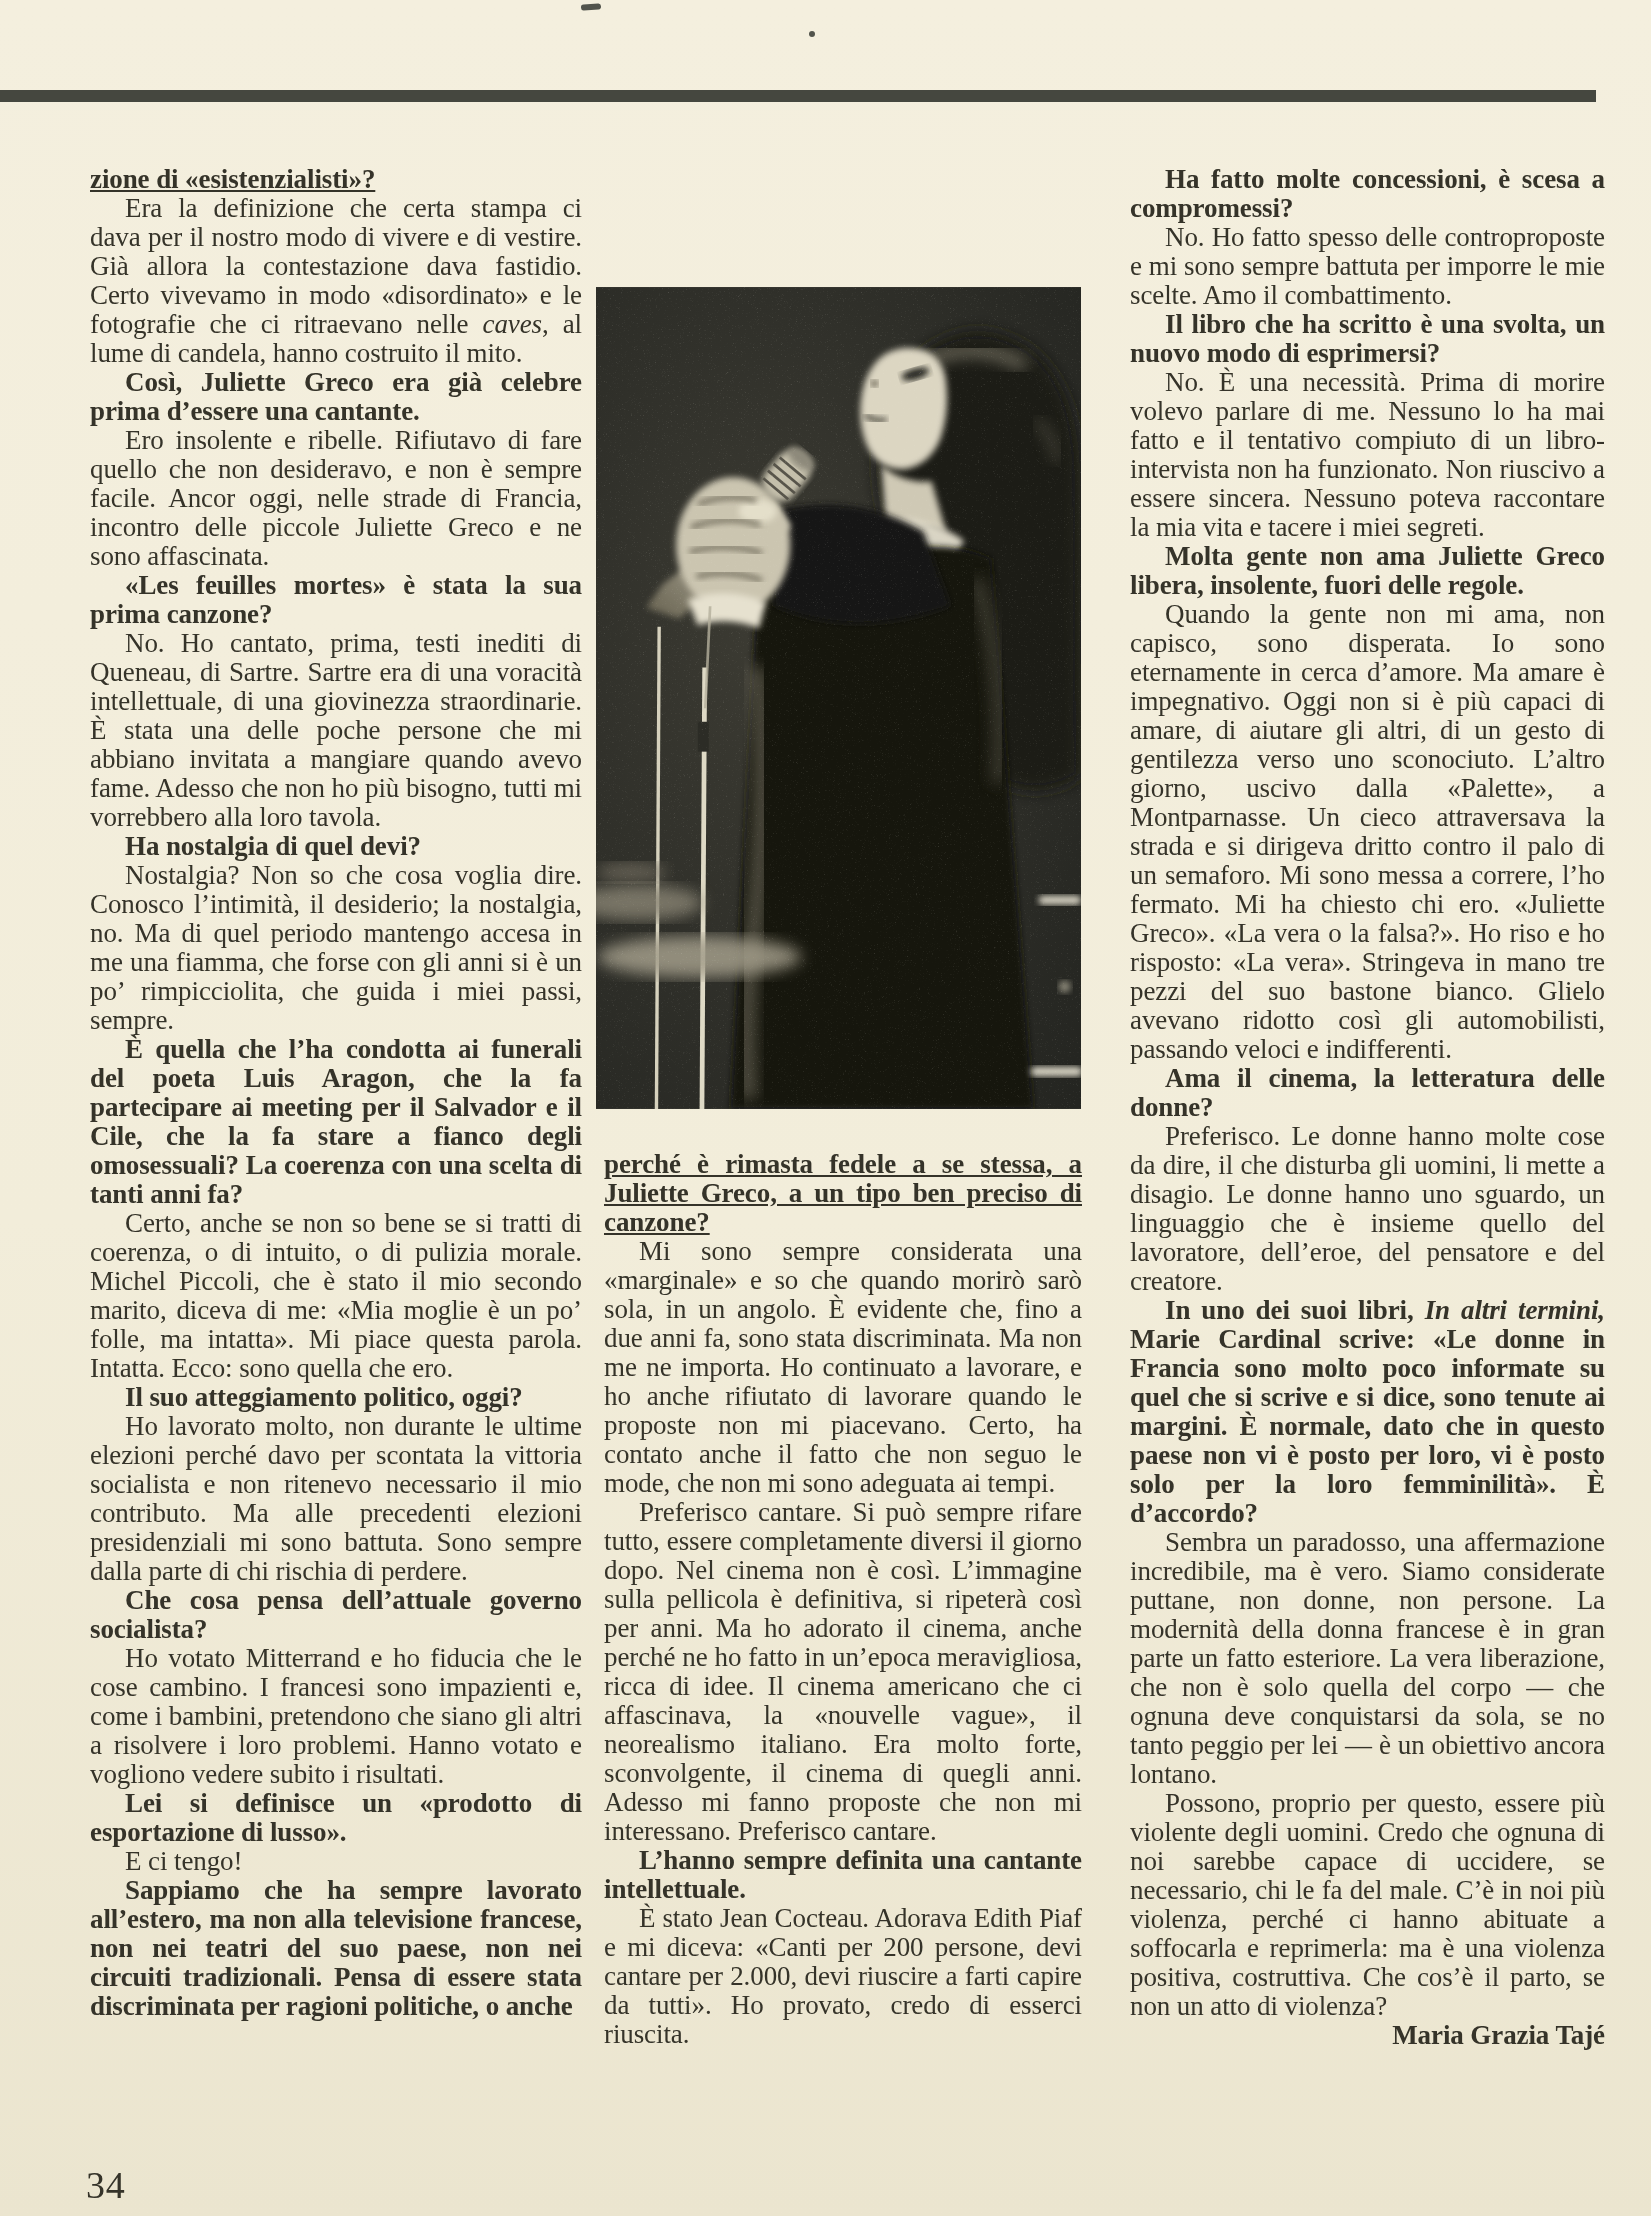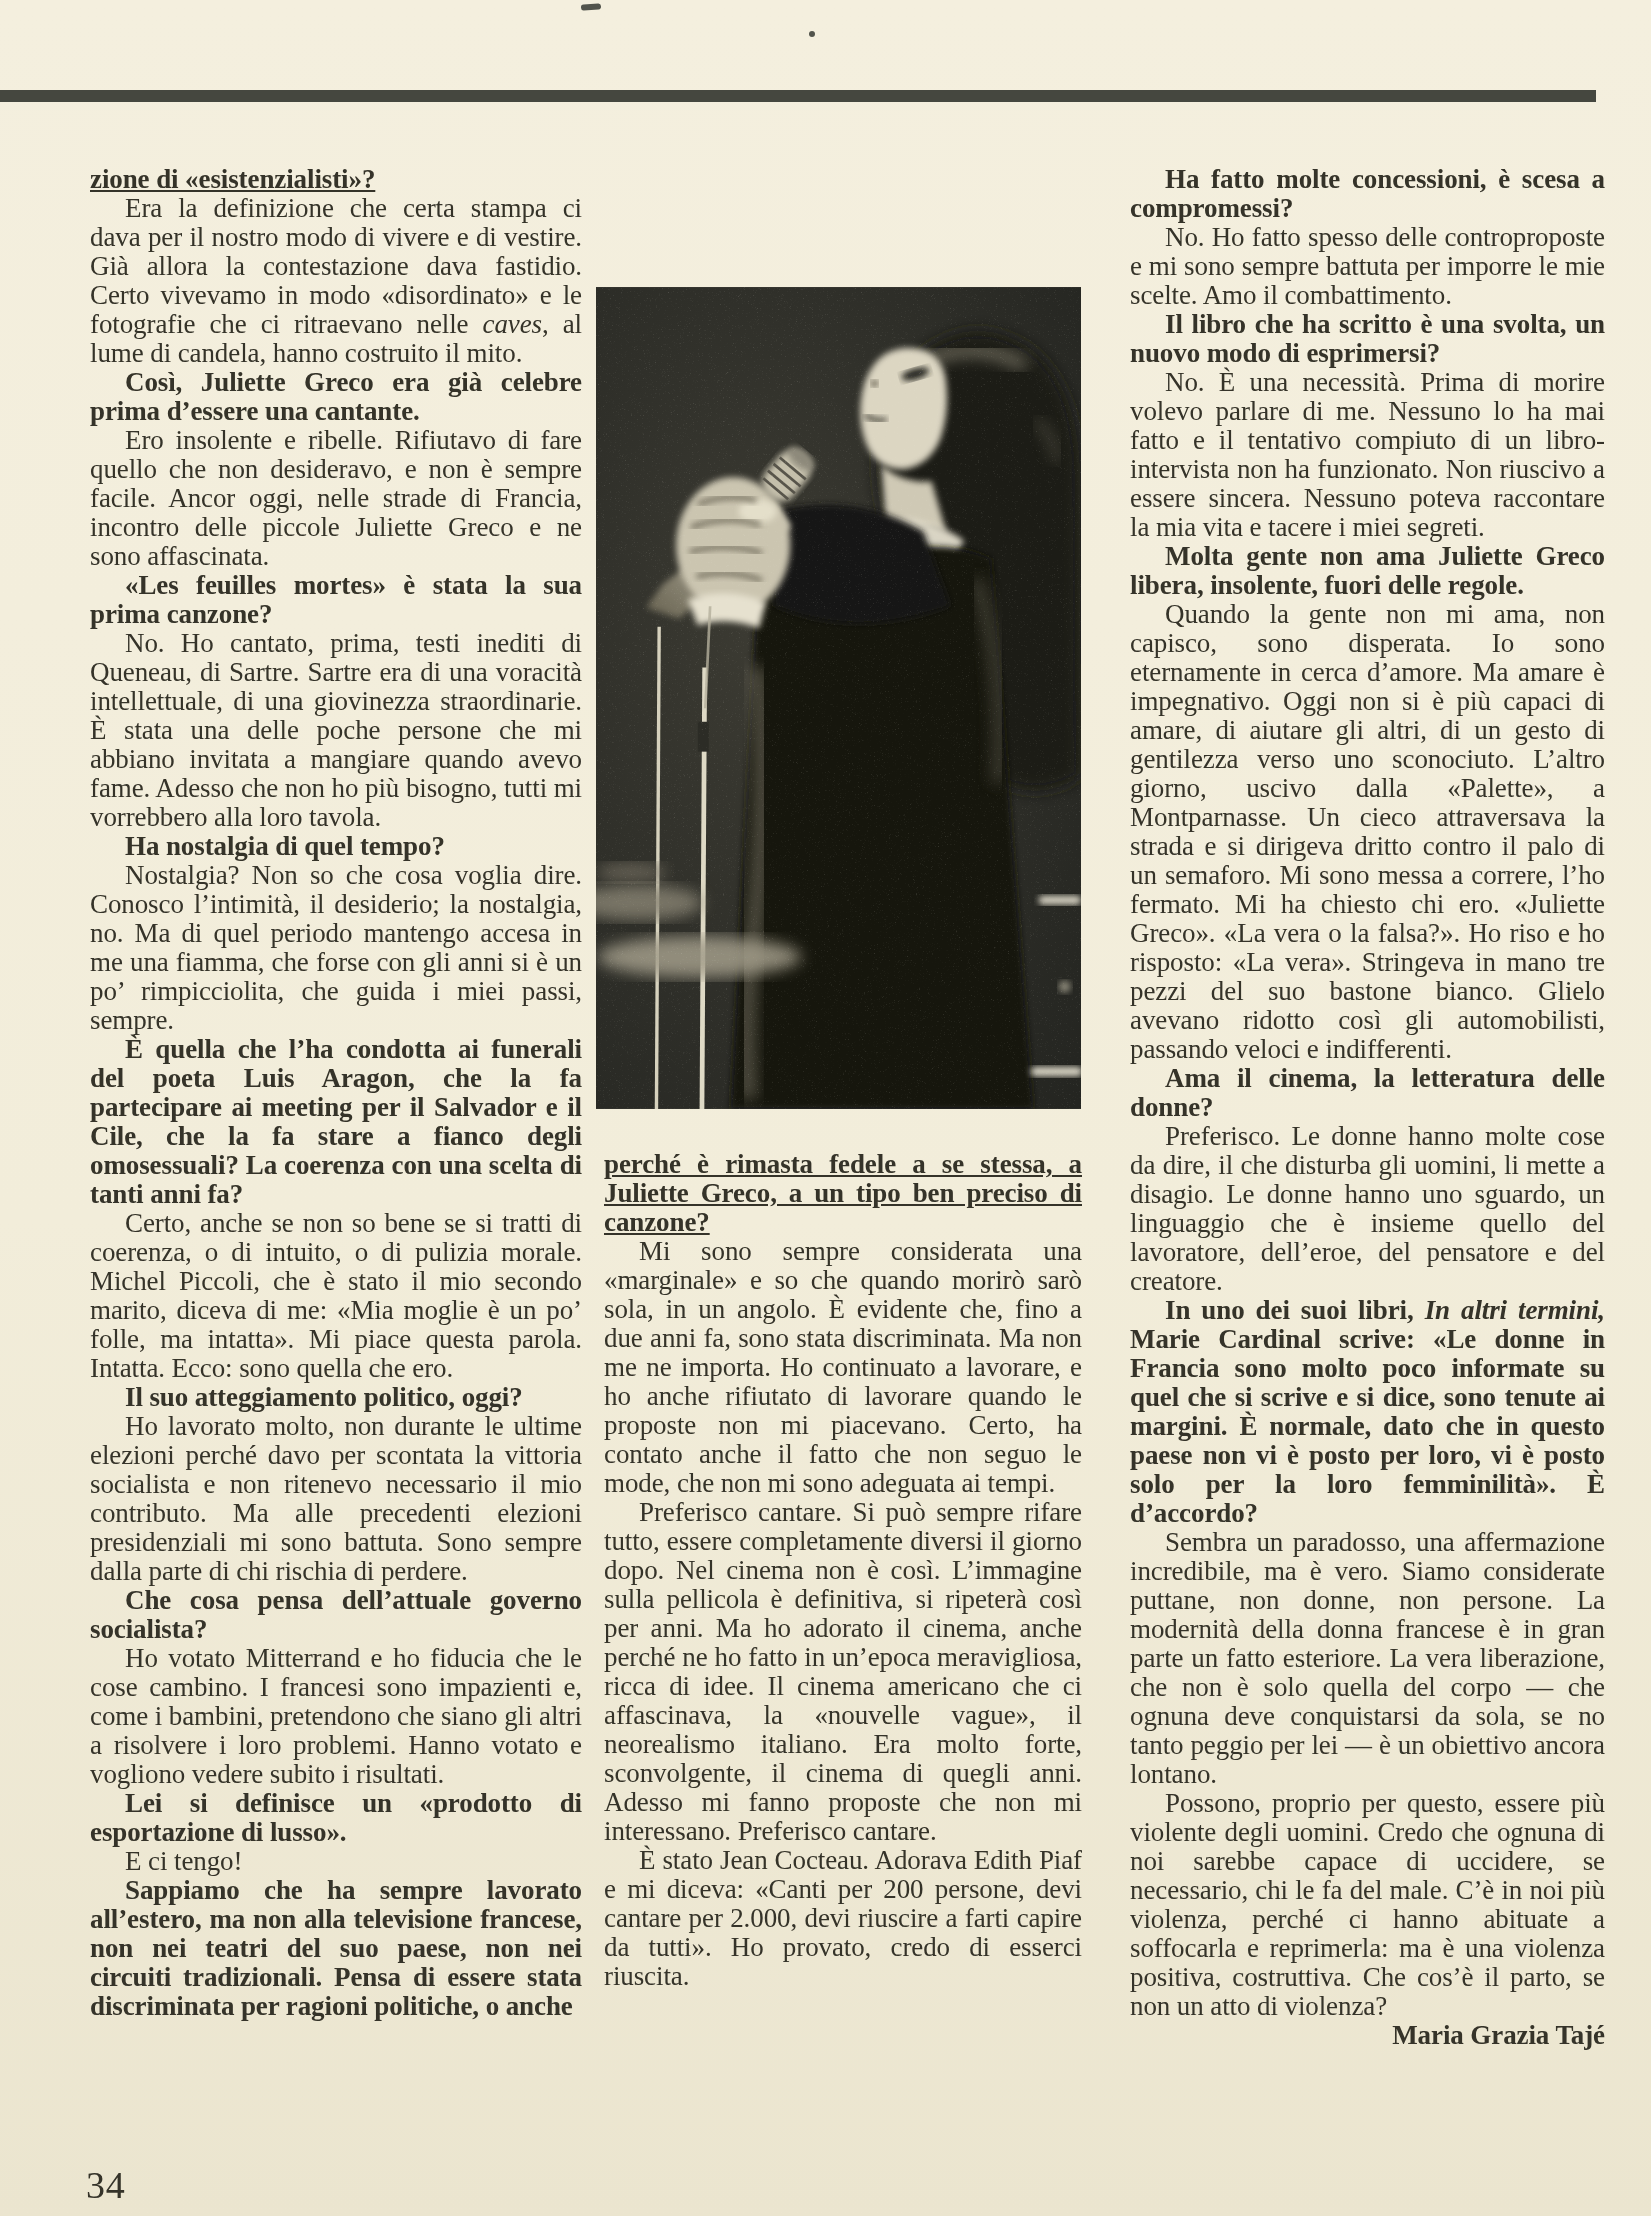--- a/index.html
+++ b/index.html
@@ -41,21 +41,21 @@
   <div class="speck s1"></div>
   <div class="speck s2"></div>
 
   <div class="col col-left">
       <p class="par question noindent">zione di «esistenzialisti»?</p>
       <p class="par answer">Era la definizione che certa stampa ci dava per il nostro modo di vivere e di vestire. Già allora la contestazione dava fastidio. Certo vivevamo in modo «disordinato» e le fotografie che ci ritraevano nelle <i>caves</i>, al lume di candela, hanno costruito il mito.</p>
       <p class="par question">Così, Juliette Greco era già celebre prima d’essere una cantante.</p>
       <p class="par answer">Ero insolente e ribelle. Rifiutavo di fare quello che non desideravo, e non è sempre facile. Ancor oggi, nelle strade di Francia, incontro delle piccole Juliette Greco e ne sono affascinata.</p>
       <p class="par question">«Les feuilles mortes» è stata la sua prima canzone?</p>
       <p class="par answer">No. Ho cantato, prima, testi inediti di Queneau, di Sartre. Sartre era di una voracità intellettuale, di una giovinezza straordinarie. È stata una delle poche persone che mi abbiano invitata a mangiare quando avevo fame. Adesso che non ho più bisogno, tutti mi vorrebbero alla loro tavola.</p>
-      <p class="par question">Ha nostalgia di quel tempo?</p>
+      <p class="par question">Ha nostalgia di quel devi?</p>
       <p class="par answer">Nostalgia? Non so che cosa voglia dire. Conosco l’intimità, il desiderio; la nostalgia, no. Ma di quel periodo mantengo accesa in me una fiamma, che forse con gli anni si è un po’ rimpicciolita, che guida i miei passi, sempre.</p>
       <p class="par question">È quella che l’ha condotta ai funerali del poeta Luis Aragon, che la fa partecipare ai meeting per il Salvador e il Cile, che la fa stare a fianco degli omosessuali? La coerenza con una scelta di tanti anni fa?</p>
       <p class="par answer">Certo, anche se non so bene se si tratti di coerenza, o di intuito, o di pulizia morale. Michel Piccoli, che è stato il mio secondo marito, diceva di me: «Mia moglie è un po’ folle, ma intatta». Mi piace questa parola. Intatta. Ecco: sono quella che ero.</p>
       <p class="par question">Il suo atteggiamento politico, oggi?</p>
       <p class="par answer">Ho lavorato molto, non durante le ultime elezioni perché davo per scontata la vittoria socialista e non ritenevo necessario il mio contributo. Ma alle precedenti elezioni presidenziali mi sono battuta. Sono sempre dalla parte di chi rischia di perdere.</p>
       <p class="par question">Che cosa pensa dell’attuale governo socialista?</p>
       <p class="par answer">Ho votato Mitterrand e ho fiducia che le cose cambino. I francesi sono impazienti e, come i bambini, pretendono che siano gli altri a risolvere i loro problemi. Hanno votato e vogliono vedere subito i risultati.</p>
       <p class="par question">Lei si definisce un «prodotto di esportazione di lusso».</p>
       <p class="par answer">E ci tengo!</p>
       <p class="par question">Sappiamo che ha sempre lavorato all’estero, ma non alla televisione francese, non nei teatri del suo paese, non nei circuiti tradizionali. Pensa di essere stata discriminata per ragioni politiche, o anche</p>
@@ -142,20 +142,21 @@
       </g>
 
       <rect x="0" y="0" width="714" height="1210" filter="url(#grain)" opacity="0.5"></rect>
     </svg>
   </figure>
 
   <div class="col col-middle">
       <p class="par question noindent">perché è rimasta fedele a se stessa, a Juliette Greco, a un tipo ben preciso di canzone?</p>
       <p class="par answer">Mi sono sempre considerata una «marginale» e so che quando morirò sarò sola, in un angolo. È evidente che, fino a due anni fa, sono stata discriminata. Ma non me ne importa. Ho continuato a lavorare, e ho anche rifiutato di lavorare quando le proposte non mi piacevano. Certo, ha contato anche il fatto che non seguo le mode, che non mi sono adeguata ai tempi.</p>
       <p class="par answer">Preferisco cantare. Si può sempre rifare tutto, essere completamente diversi il giorno dopo. Nel cinema non è così. L’immagine sulla pellicola è definitiva, si ripeterà così per anni. Ma ho adorato il cinema, anche perché ne ho fatto in un’epoca meravigliosa, ricca di idee. Il cinema americano che ci affascinava, la «nouvelle vague», il neorealismo italiano. Era molto forte, sconvolgente, il cinema di quegli anni. Adesso mi fanno proposte che non mi interessano. Preferisco cantare.</p>
+      <p class="par question">L’hanno sempre definita una cantante intellettuale.</p>
       <p class="par answer">È stato Jean Cocteau. Adorava Edith Piaf e mi diceva: «Canti per 200 persone, devi cantare per 2.000, devi riuscire a farti capire da tutti». Ho provato, credo di esserci riuscita.</p>
     </div>
 
   <div class="col col-right">
       <p class="par question">Ha fatto molte concessioni, è scesa a compromessi?</p>
       <p class="par answer">No. Ho fatto spesso delle controproposte e mi sono sempre battuta per imporre le mie scelte. Amo il combattimento.</p>
       <p class="par question">Il libro che ha scritto è una svolta, un nuovo modo di esprimersi?</p>
       <p class="par answer">No. È una necessità. Prima di morire volevo parlare di me. Nessuno lo ha mai fatto e il tentativo compiuto di un libro-intervista non ha funzionato. Non riuscivo a essere sincera. Nessuno poteva raccontare la mia vita e tacere i miei segreti.</p>
       <p class="par question">Molta gente non ama Juliette Greco libera, insolente, fuori delle regole.</p>
       <p class="par answer">Quando la gente non mi ama, non capisco, sono disperata. Io sono eternamente in cerca d’amore. Ma amare è impegnativo. Oggi non si è più capaci di amare, di aiutare gli altri, di un gesto di gentilezza verso uno sconociuto. L’altro giorno, uscivo dalla «Palette», a Montparnasse. Un cieco attraversava la strada e si dirigeva dritto contro il palo di un semaforo. Mi sono messa a correre, l’ho fermato. Mi ha chiesto chi ero. «Juliette Greco». «La vera o la falsa?». Ho riso e ho risposto: «La vera». Stringeva in mano tre pezzi del suo bastone bianco. Glielo avevano ridotto così gli automobilisti, passando veloci e indifferenti.</p>

